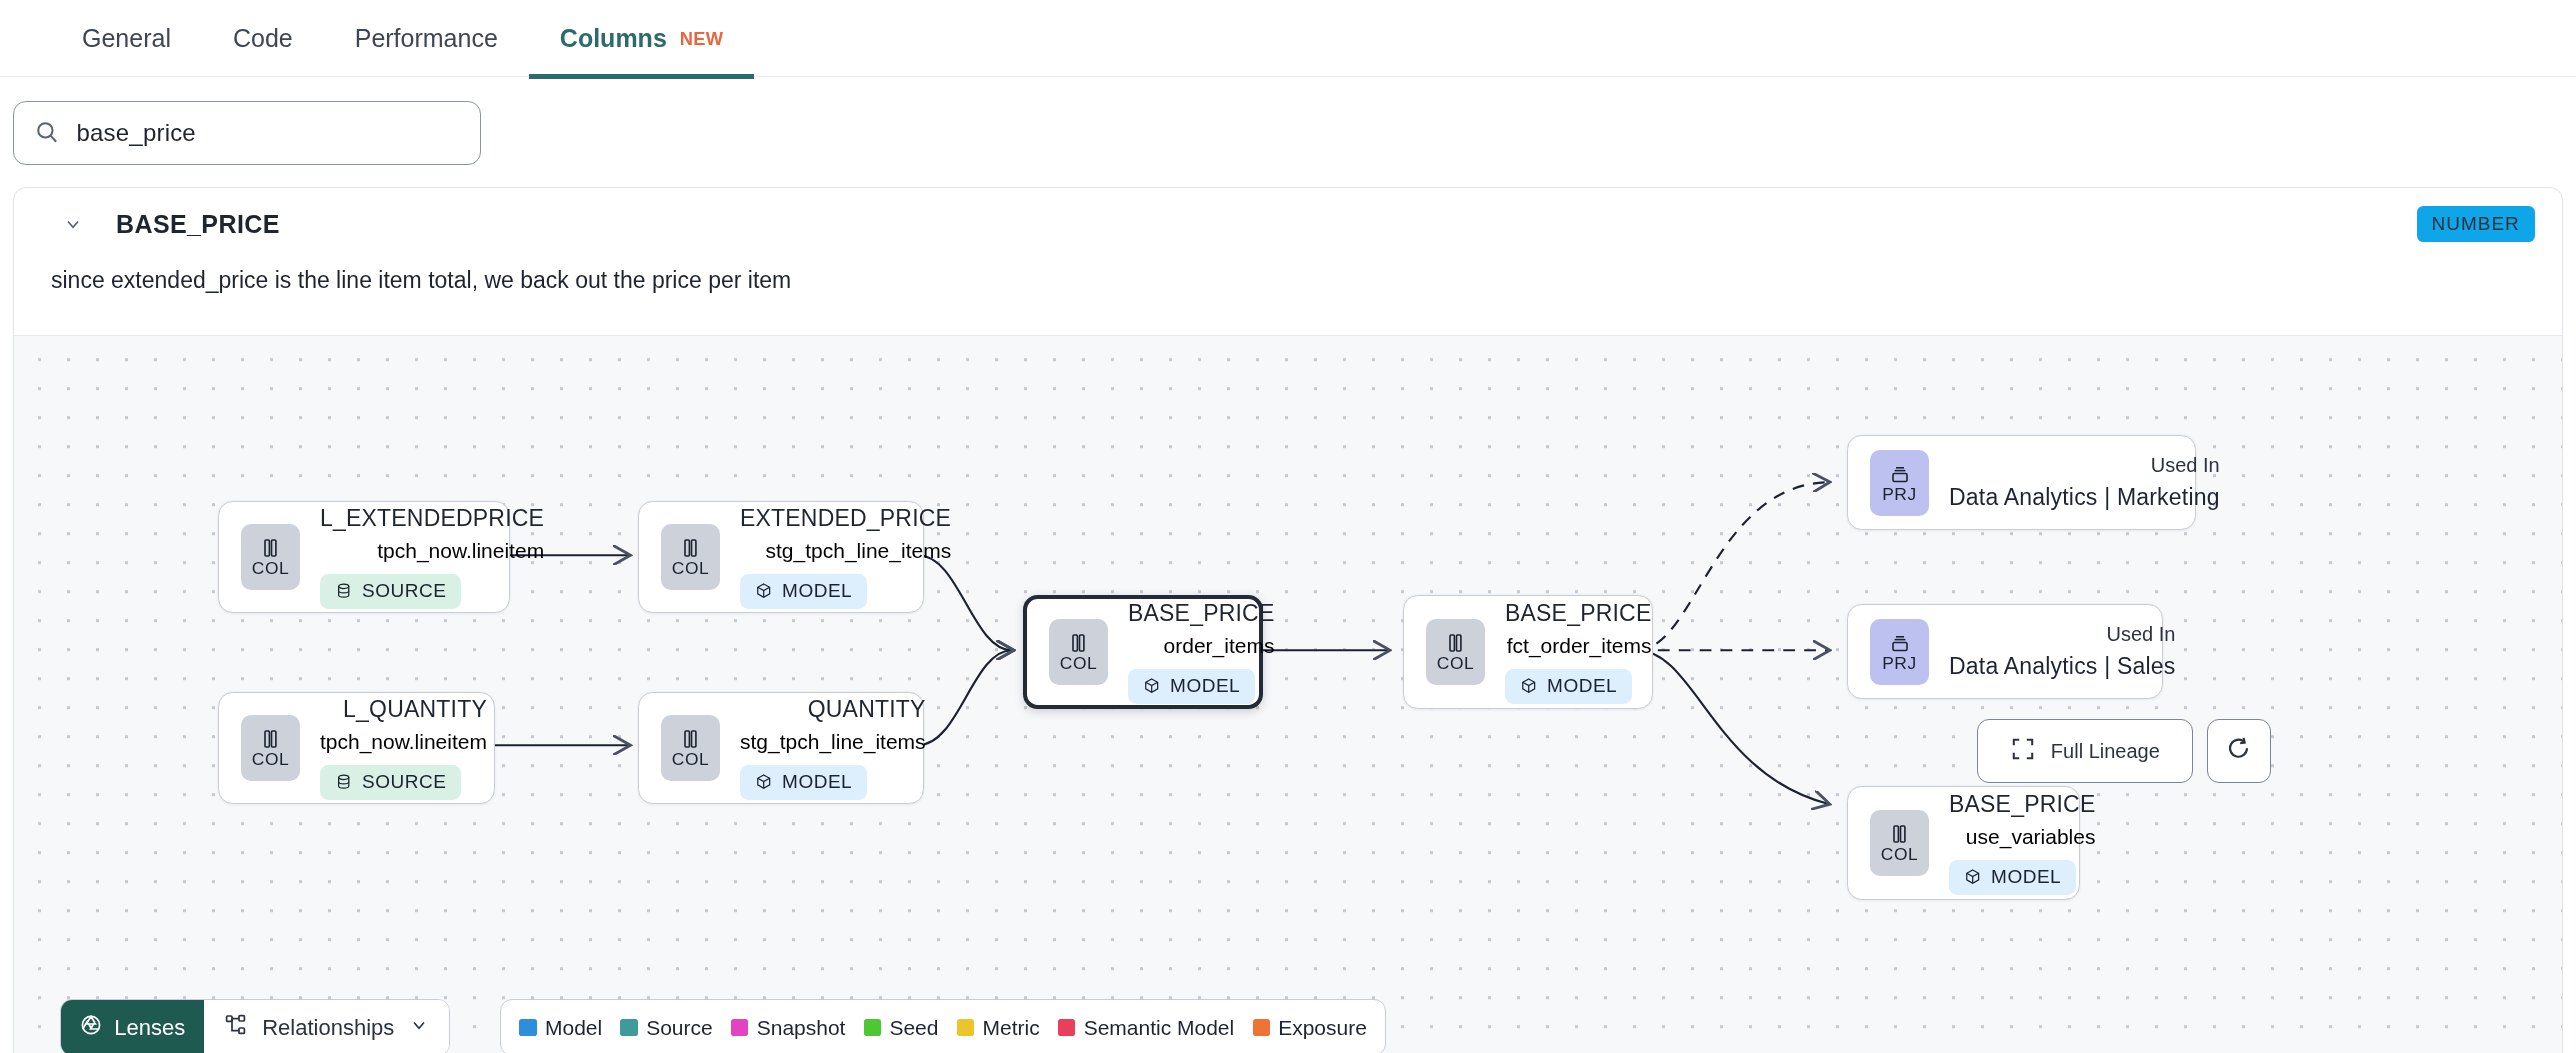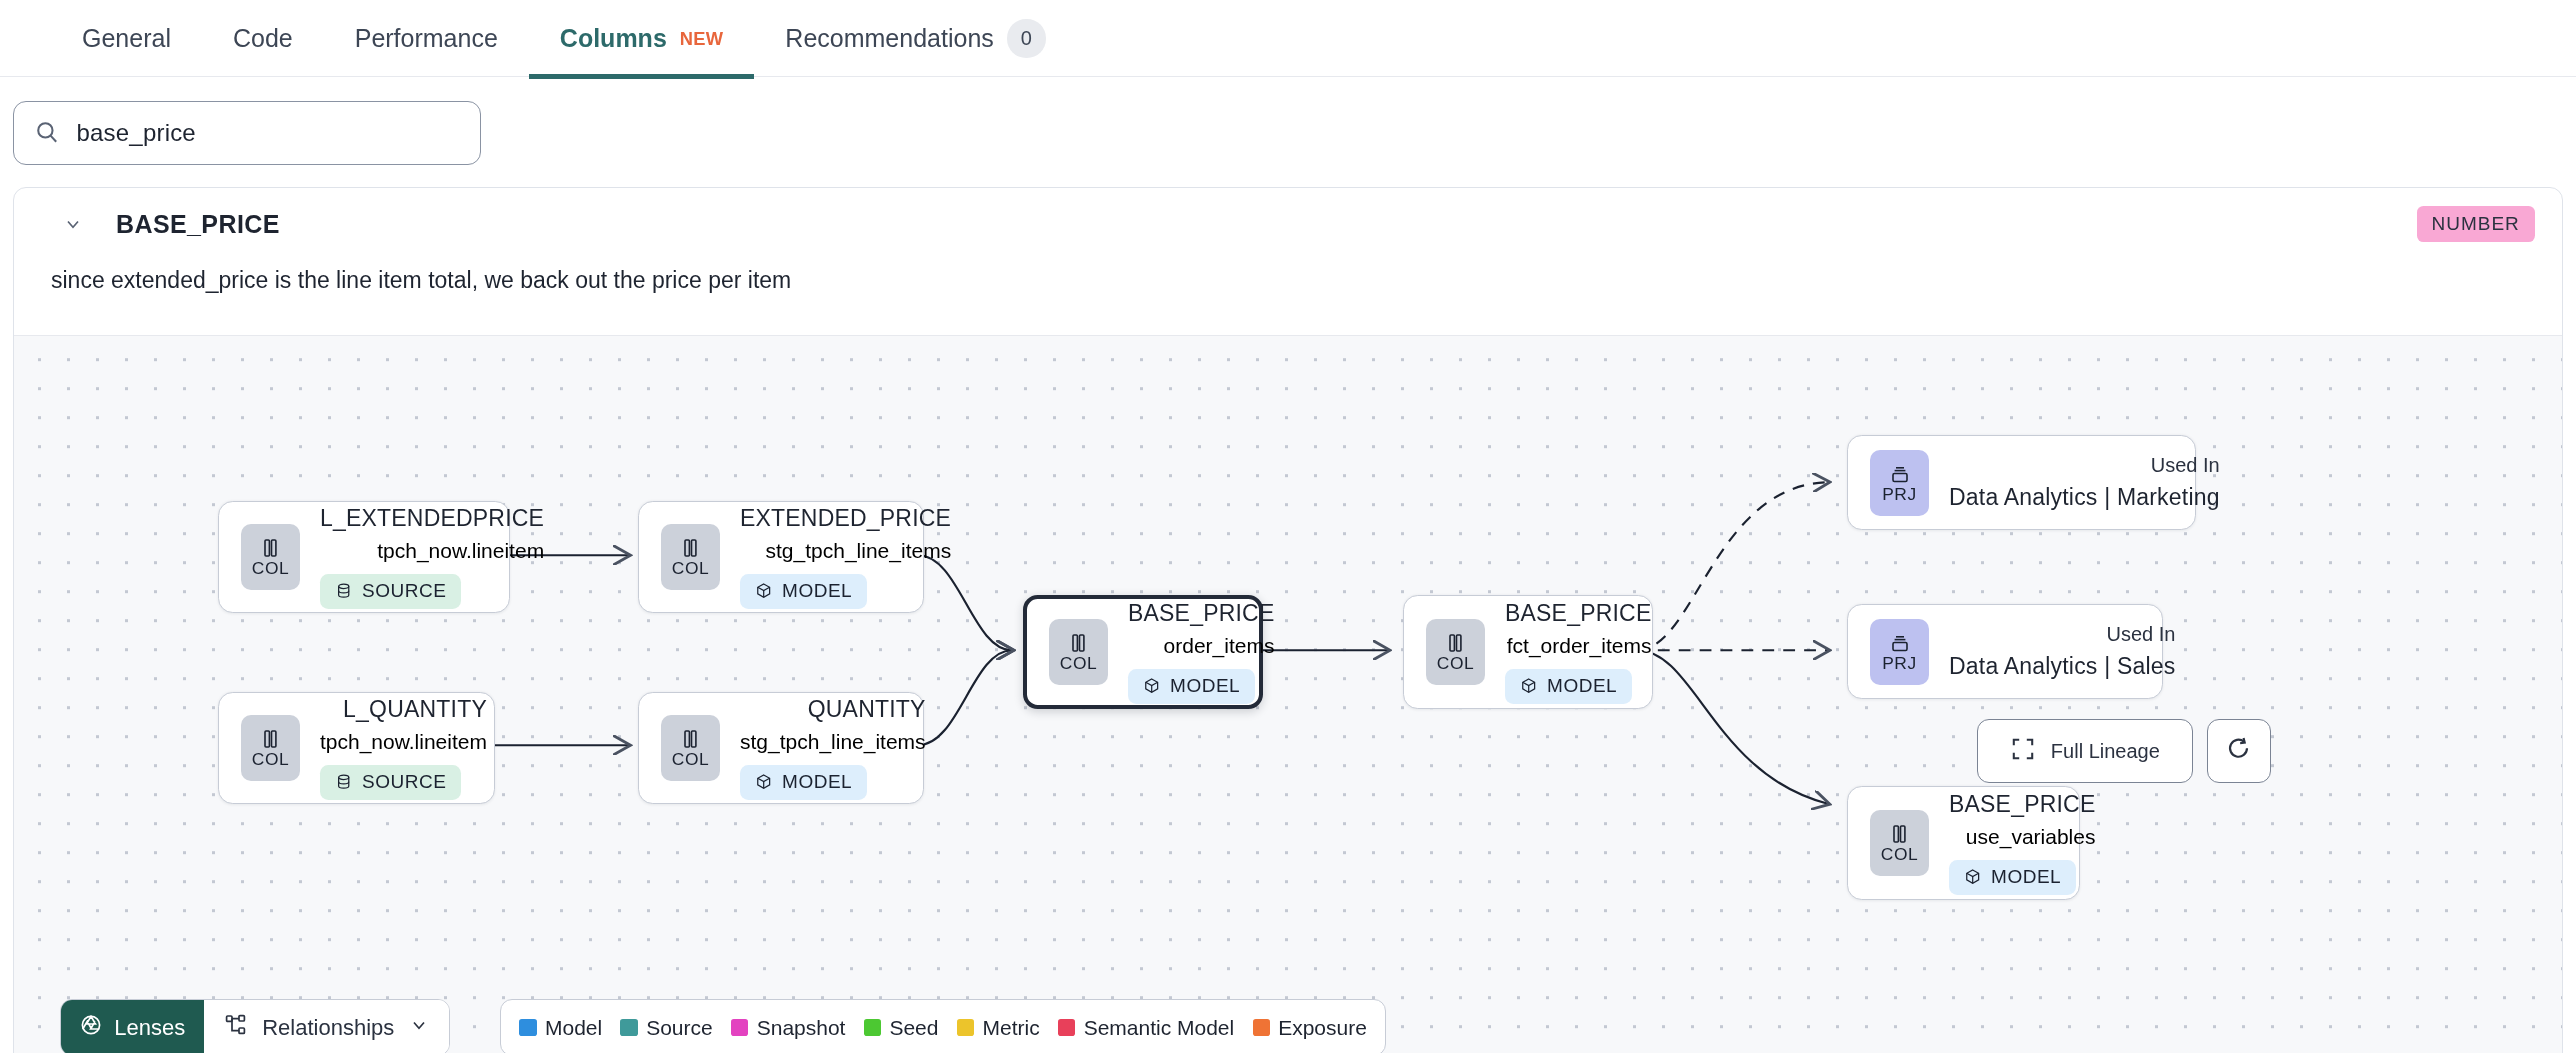--- a/index.html
+++ b/index.html
@@ -105,21 +105,21 @@
   }
   .colname {
     margin-left: 29px;
     font-size: 25px;
     font-weight: 700;
     color: #1e2430;
     letter-spacing: 0.4px;
   }
   .typepill {
     margin-left: auto;
-    background: #f9a8d4;
+    background: #0ea5e9;
     color: #2b3240;
     font-size: 19px;
     letter-spacing: 1px;
     padding: 7.3px 14.7px;
     border-radius: 6.4px;
   }
   .coldesc {
     padding: 7.3px 0 22px 37px;
     font-size: 23px;
     color: #1e2430;
@@ -280,24 +280,20 @@
   <div class="tab">
     <span>Code</span>
   </div>
   <div class="tab">
     <span>Performance</span>
   </div>
   <div class="tab active">
     <span>Columns</span>
     <span class="newbadge">NEW</span>
   </div>
-  <div class="tab">
-    <span>Recommendations</span>
-    <span class="countpill">0</span>
-  </div>
 </div>
 
 <div class="searchwrap">
   <div class="searchbox">
     <span>
       <svg width="26" height="26" viewBox="0 0 24 24" fill="none" stroke="#5a6374" stroke-width="1.9">
         <circle cx="10.5" cy="10.5" r="6.6"></circle>
           <line x1="15.3" y1="15.3" x2="20.5" y2="21"></line>
       </svg>
     </span>

